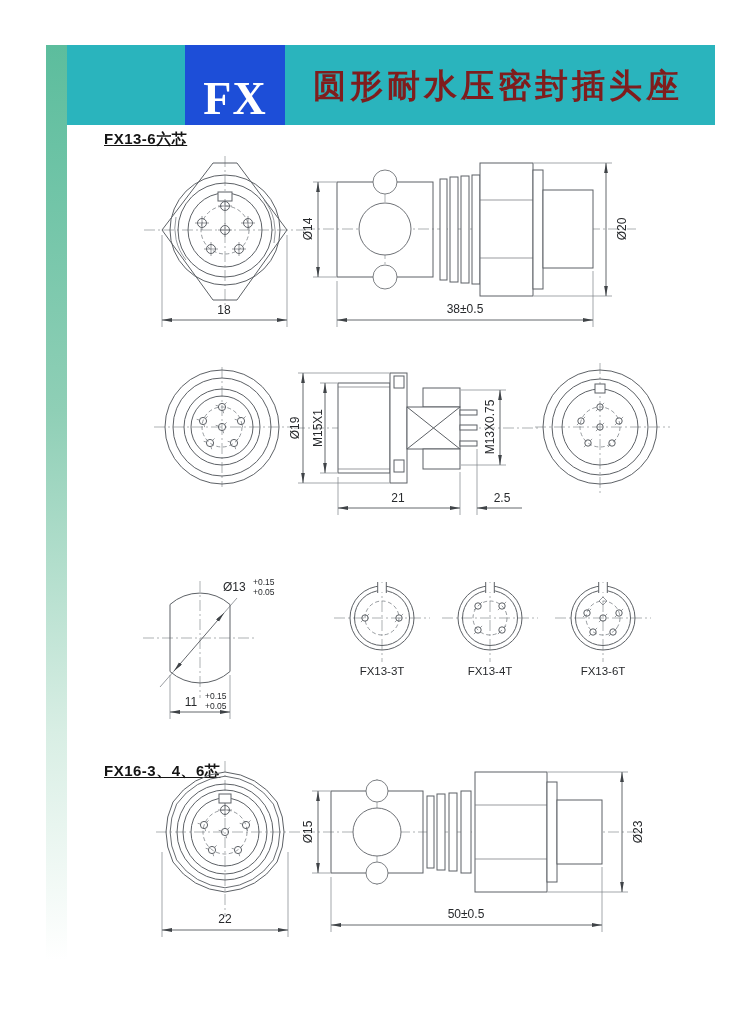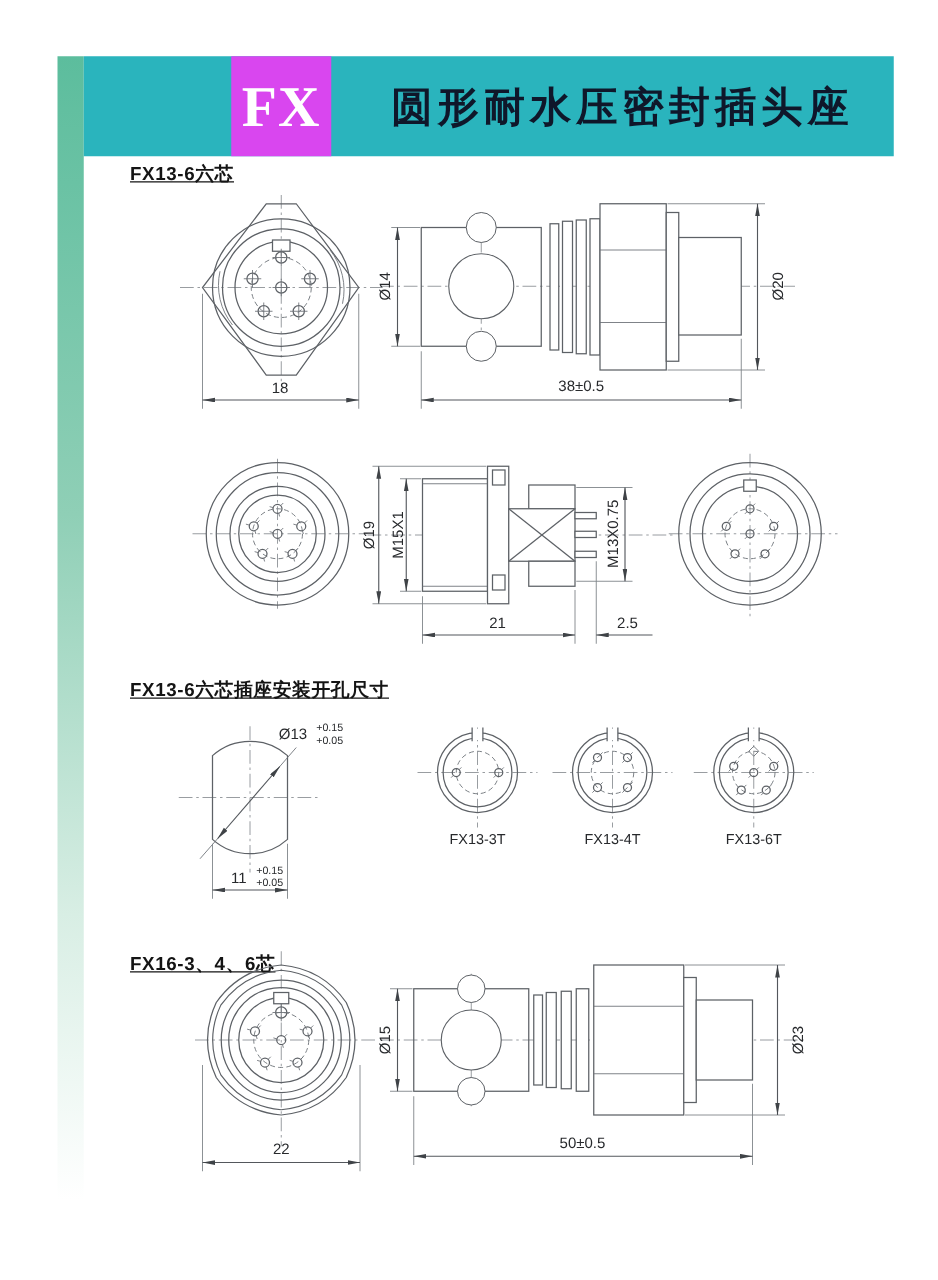--- a/index.html
+++ b/index.html
@@ -2,25 +2,25 @@
 <html><head>
 <meta charset="utf-8">
 <style>
   html,body{margin:0;padding:0;background:#fff;}
   #page{position:relative;width:750px;height:1024px;background:#ffffff;overflow:hidden;
         font-family:"Liberation Sans",sans-serif;}
   
   #stripe{position:absolute;left:46px;top:45px;width:21px;height:915px;
           background:linear-gradient(180deg,#5cbd9d 0%,#8fcfb6 40%,#d8eee4 75%,rgba(255,255,255,0) 100%);}
   #band{position:absolute;left:67px;top:45px;width:648px;height:80px;background:#2ab4bd;}
-  #series-box{position:absolute;left:118px;top:0;width:80px;height:80px;background:#d946ef;
-              display:flex;align-items:center;justify-content:center;}
+  #series-box{position:absolute;left:118px;top:0;width:100px;height:80px;background:#1d4ed8;
+              display:flex;align-items:flex-end;justify-content:center;}
   #series-box span{font-family:"Liberation Serif","DejaVu Serif",serif;font-weight:700;
                    font-size:46px;color:#ffffff;letter-spacing:1px;}
-  #page-title{position:absolute;left:246px;top:0;height:80px;line-height:82px;color:#0f172a;
+  #page-title{position:absolute;left:246px;top:0;height:80px;line-height:82px;color:#7f1d1d;
               font-size:33px;font-weight:700;letter-spacing:4px;white-space:nowrap;}
   
   .sec{position:absolute;font-size:15px;font-weight:700;color:#141414;letter-spacing:.5px;white-space:nowrap;text-decoration:underline;}
   
   svg.drw{position:absolute;overflow:visible;}
   .ln{stroke:#5d6166;stroke-width:1;fill:none;}
   .lnf{stroke:#5d6166;stroke-width:1;fill:#ffffff;}
   .th{stroke:#6d7177;stroke-width:.7;fill:none;}
   .cl{stroke:#8a8f94;stroke-width:.7;fill:none;stroke-dasharray:11 3 2 3;}
   .dsh{stroke:#7c8186;stroke-width:.8;fill:none;stroke-dasharray:4 2.6;}
@@ -65,21 +65,20 @@
 
   <div id="stripe"></div>
   <div id="band">
     <div id="series-box">
       <span>FX</span>
     </div>
     <div id="page-title">圆形耐水压密封插头座</div>
   </div>
 
   <div class="sec" style="left:104px;top:130px">FX13-6六芯</div>
-  <div class="sec" style="left:104px;top:543px">FX13-6六芯插座安装开孔尺寸</div>
   <div class="sec" style="left:104px;top:762px">FX16-3、4、6芯</div>
 
   <svg class="drw" style="left:140px;top:148px" width="170" height="185">
     <line class="cl" x1="4" y1="82" x2="166" y2="82"></line>
     <line class="cl" x1="85" y1="8" x2="85" y2="158"></line>
     <polygon class="ln" points="73,15 97,15 147,82 97,152 73,152 22,82"></polygon>
     <circle class="ln" cx="85" cy="82" r="55"></circle>
     <circle class="ln" cx="85" cy="82" r="47"></circle>
     <path class="th" d="M 46,112 A 51,51 0 0 1 36,69"></path>
     <path class="th" d="M 124,52 A 51,51 0 0 1 134,95"></path>

